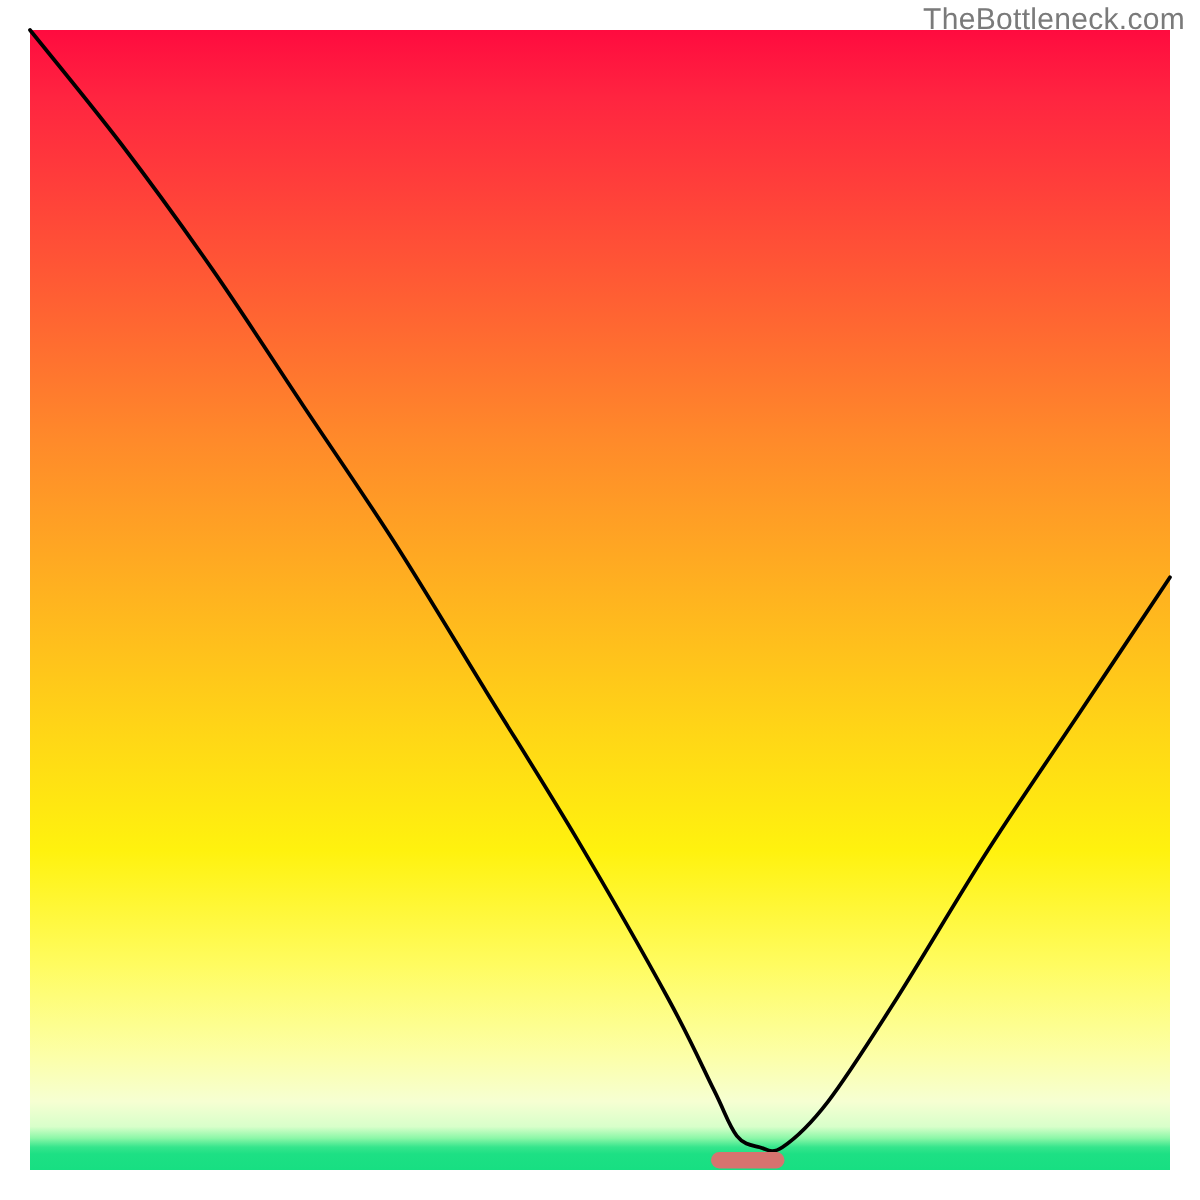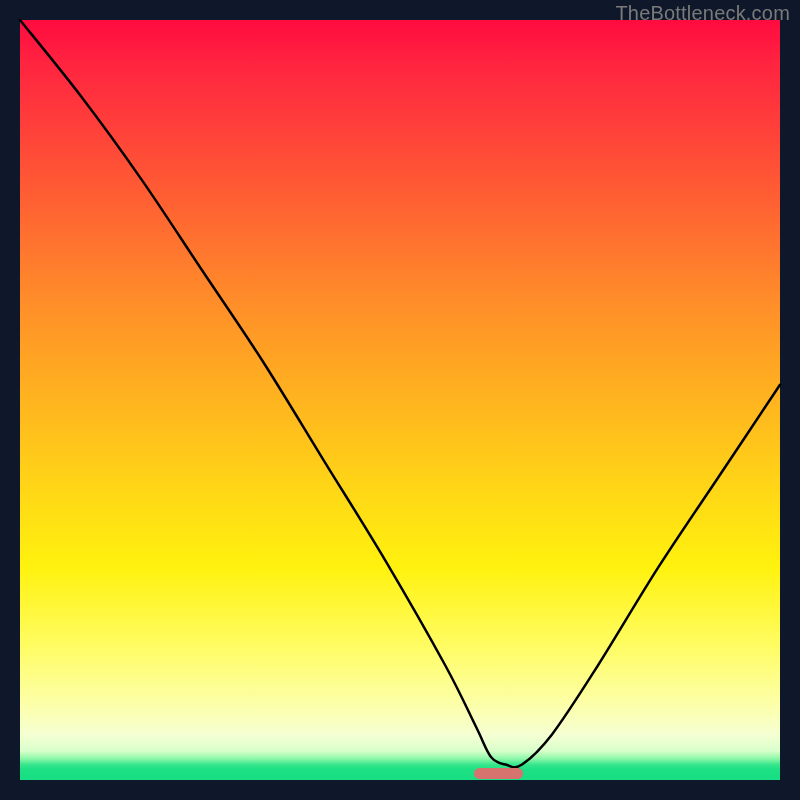--- a/index.html
+++ b/index.html
@@ -8,21 +8,21 @@
     width: 800px;
     height: 800px;
     overflow: hidden;
     background: #000;
     font-family: Arial, Helvetica, sans-serif;
   }
   .frame {
     position: relative;
     width: 800px;
     height: 800px;
-    background: #0f172a;
+    background: #ffffff;
   }
   .plot-area {
     position: absolute;
     left: 20px;
     top: 20px;
     width: 760px;  
     height: 760px;
     
     background: linear-gradient(to bottom,
       #ff0b3f 0%,

